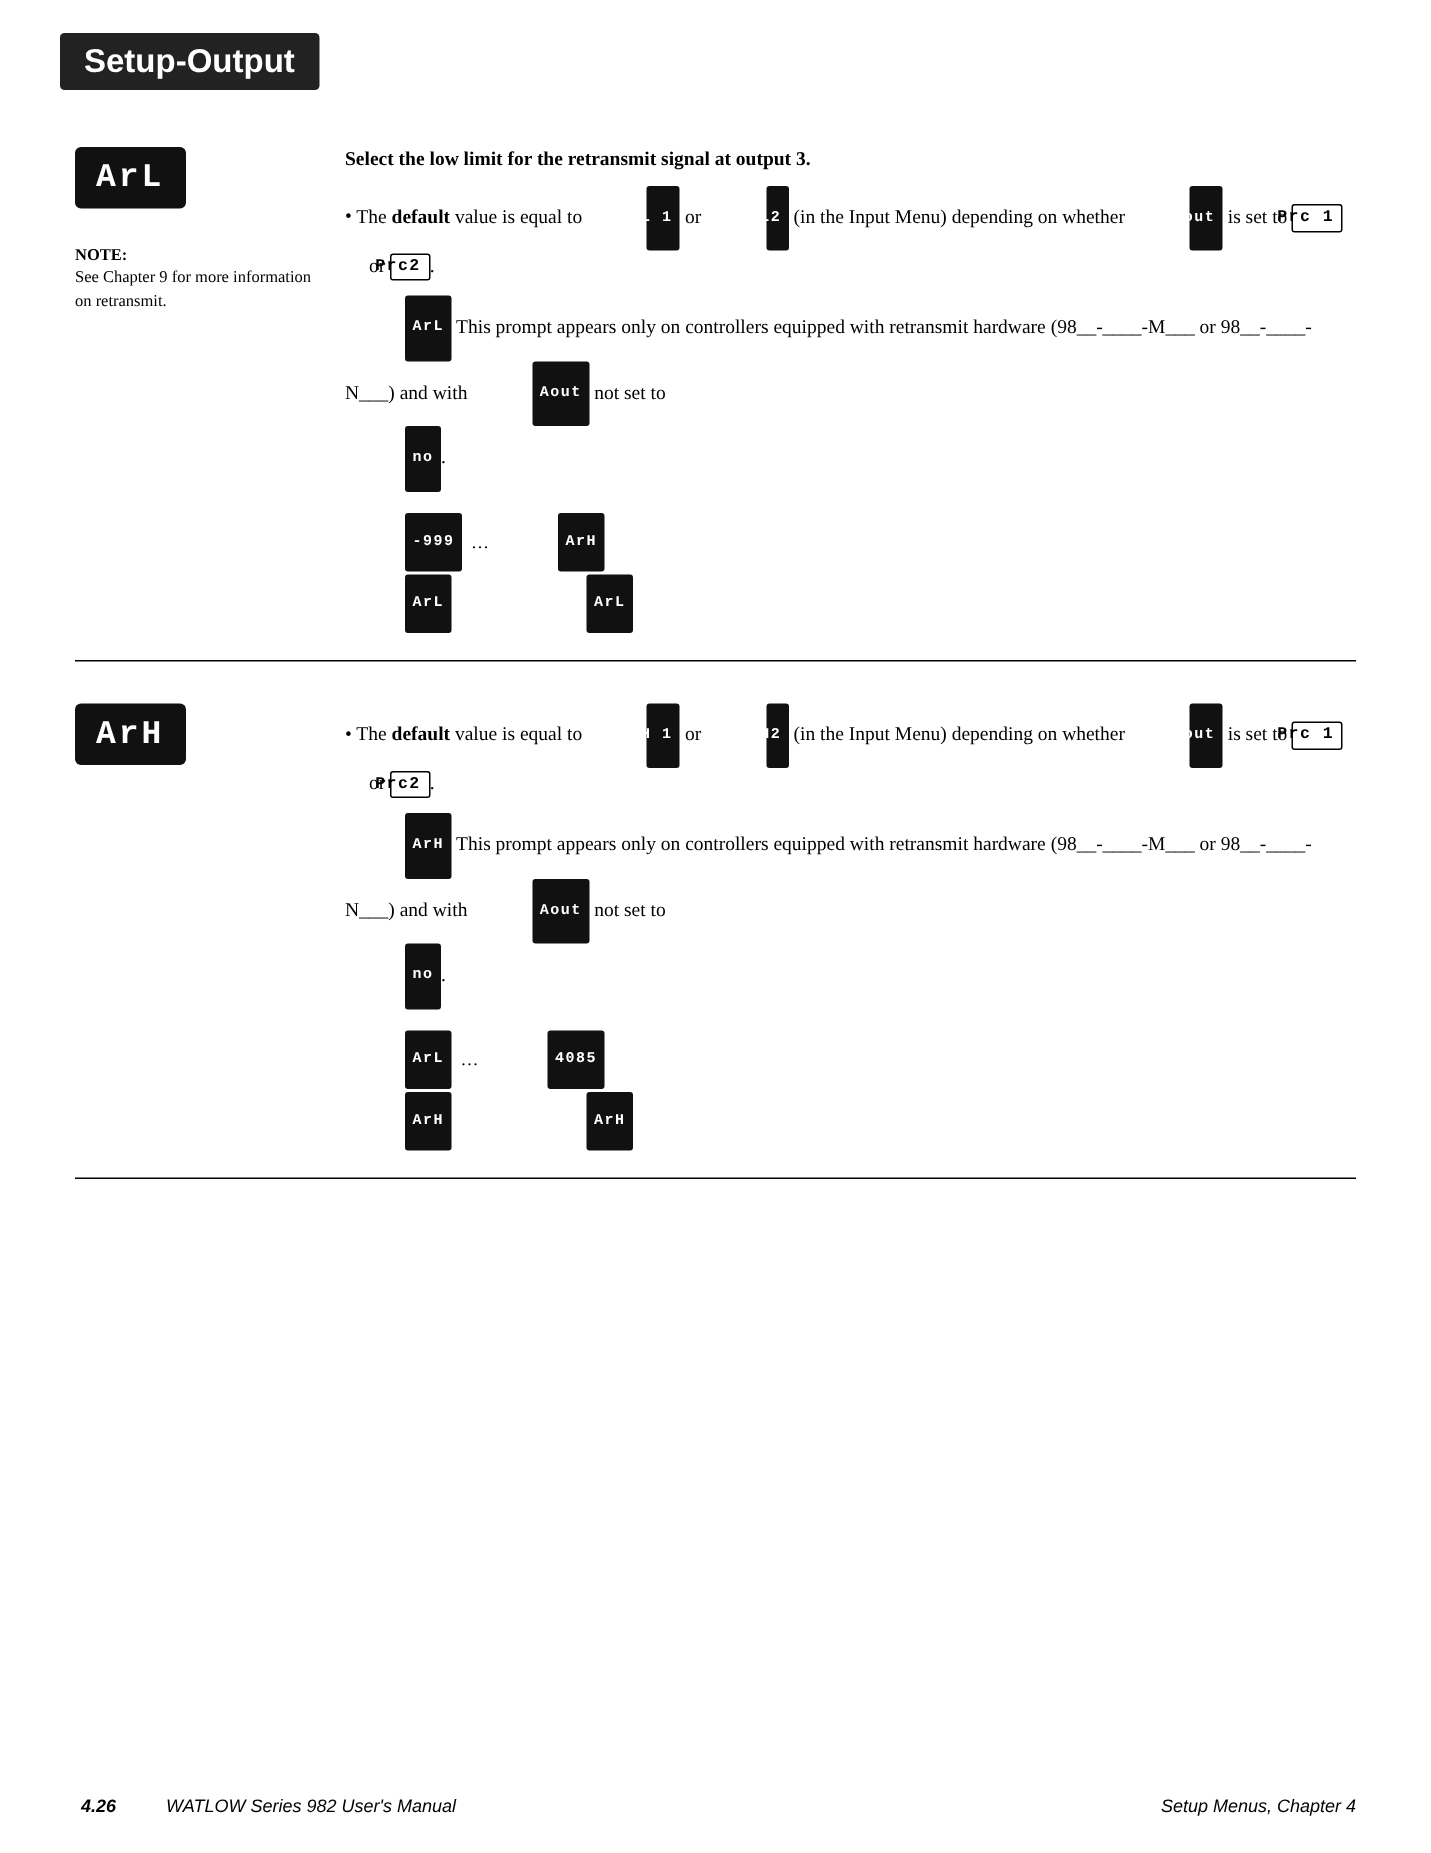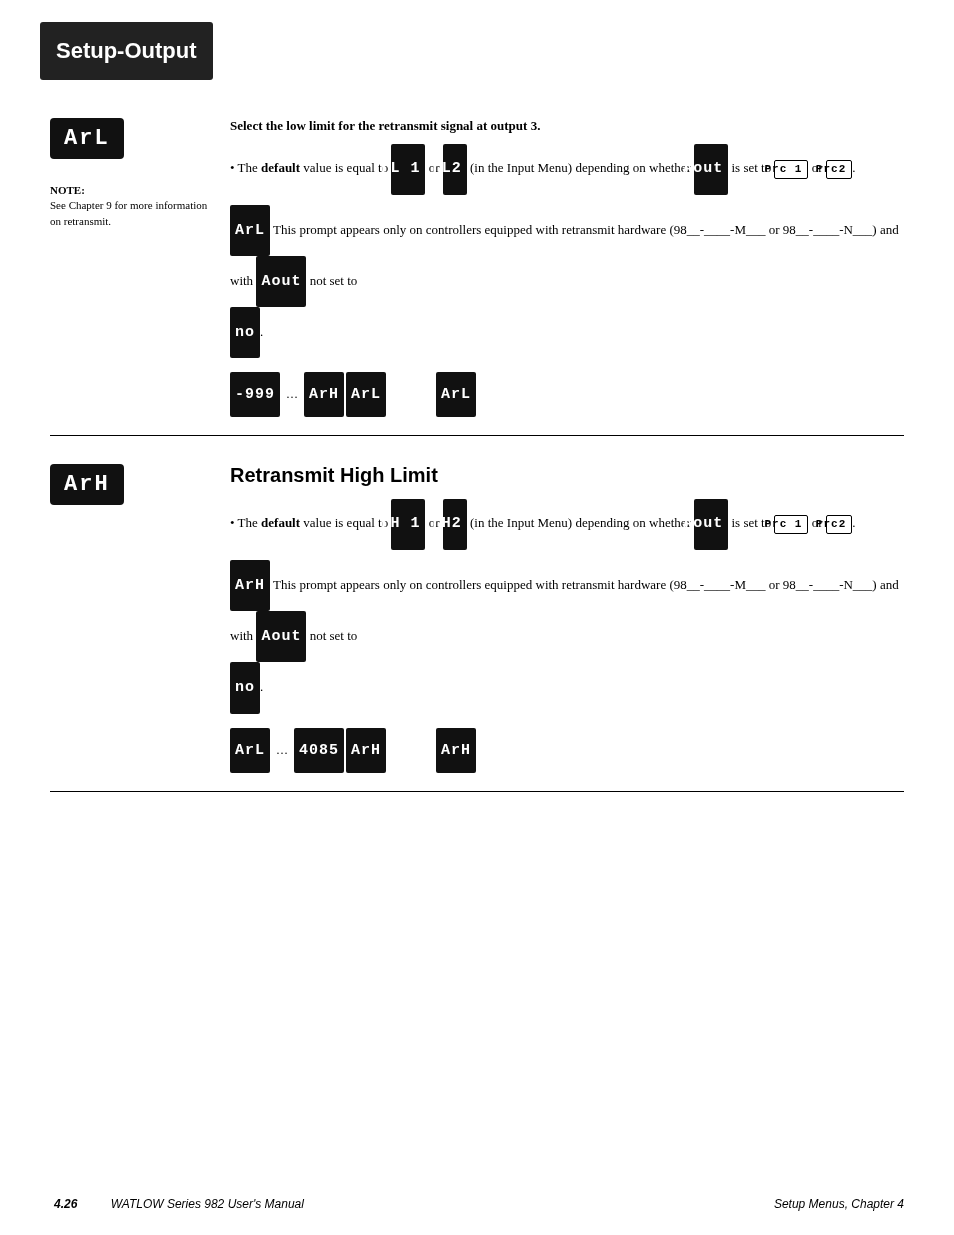--- a/index.html
+++ b/index.html
@@ -13,21 +13,21 @@
       position: relative;
     }
 
     
     .header-bar {
       background: #222222;
       color: #ffffff;
       font-family: Arial, sans-serif;
       font-size: 22px;
       font-weight: bold;
-      padding: 16px 16px;
+      padding: 6px 16px;
       display: inline-block;
       margin: 22px 0 0 40px;
       border-radius: 3px;
     }
 
     
     .content {
       padding: 20px 50px 20px 50px;
     }
 
@@ -108,48 +108,49 @@
       font-size: 13px;
       line-height: 1.55;
       margin: 10px 0;
     }
 
     
     .chip {
       background: #111111;
       color: #ffffff;
       font-family: 'Courier New', monospace;
-      font-size: 15px;
+      font-size: 10px;
       font-weight: bold;
       padding: 14px 5px;
       border-radius: 2px;
       display: inline-block;
       letter-spacing: 1px;
       vertical-align: middle;
+      margin-left: 40px;
     }
 
     .chip-outline {
       border: 1.5px solid #000;
       background: #fff;
       color: #000;
       font-family: 'Courier New', monospace;
       font-size: 11px;
       font-weight: bold;
       padding: 0 5px;
       border-radius: 2px;
       display: inline-block;
       letter-spacing: 1px;
       vertical-align: middle;
     }
 
     
     .range-row {
       margin-top: 14px;
       display: flex;
-      flex-direction: row;
+      flex-direction: column;
       gap: 2px;
     }
 
     .range-line {
       display: flex;
       align-items: center;
       gap: 6px;
       font-size: 12px;
     }
 
@@ -226,21 +227,20 @@
   </div>
 
   <div class="section" style="margin-top:28px;">
     <div class="left-col">
       <div class="lcd-widget">
         <span>ArH</span>
       </div>
     </div>
 
     <div class="right-col">
-      <div class="section-title">Retransmit High Limit</div>
 
 
       <div class="bullet-item">
         <span>The </span><span class="bold">default</span><span> value is equal to </span><span class="chip">rH 1</span><span> or </span><span class="chip">rH2</span><span> (in the Input Menu) depending on whether </span><span class="chip">Aout</span><span> is set to </span><span class="chip-outline">Prc 1</span><span> or </span><span class="chip-outline">Prc2</span><span>.</span>
       </div>
 
       <div class="body-text">
         <span class="chip">ArH</span>
         <span> This prompt appears only on controllers equipped with retransmit hardware (98__-____-M___ or 98__-____-N___) and with </span><span class="chip">Aout</span><span> not set to</span><br>
         <span class="chip">no</span><span>.</span>

